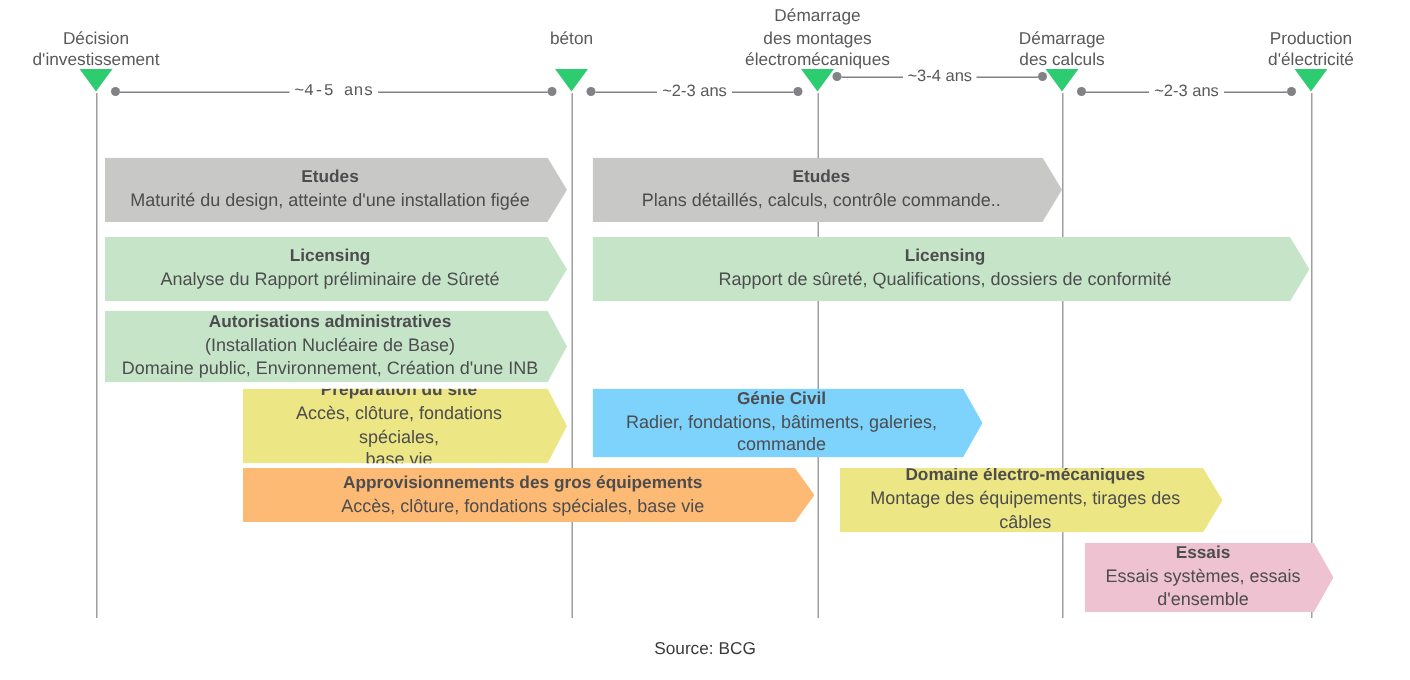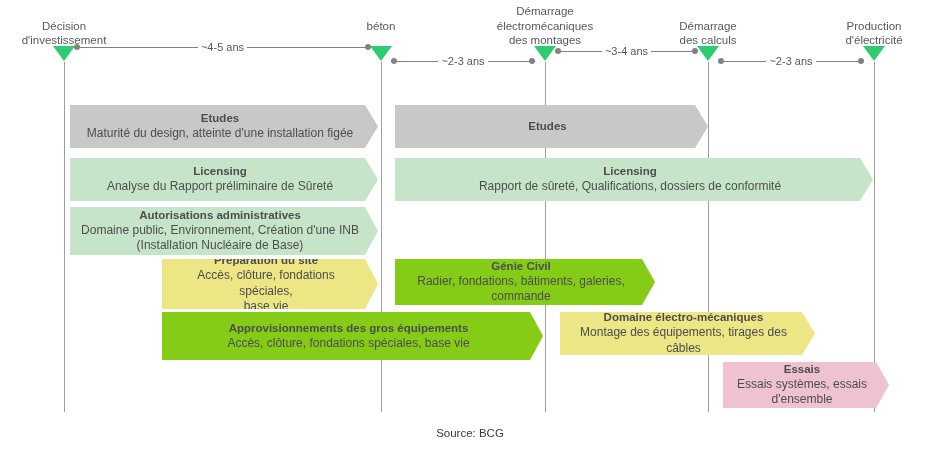--- a/index.html
+++ b/index.html
@@ -114,22 +114,22 @@
   <div id="milestone-labels">
       <div class="milestone" style="left: -56px; width: 240px; top: 18.6px;">
         <span class="milestone-label">Décision</span>
         <span class="milestone-label">d'investissement</span>
       </div>
       <div class="milestone" style="left: 261px; width: 240px; top: 18.6px;">
         <span class="milestone-label">béton</span>
       </div>
       <div class="milestone" style="left: 425px; width: 240px; top: 3.9px;">
         <span class="milestone-label">Démarrage</span>
+        <span class="milestone-label">des montages</span>
         <span class="milestone-label">électromécaniques</span>
-        <span class="milestone-label">des montages</span>
       </div>
       <div class="milestone" style="left: 588px; width: 240px; top: 18.6px;">
         <span class="milestone-label">Démarrage</span>
         <span class="milestone-label">des calculs</span>
       </div>
       <div class="milestone" style="left: 754px; width: 240px; top: 18.6px;">
         <span class="milestone-label">Production</span>
         <span class="milestone-label">d'électricité</span>
       </div>
     </div>
@@ -144,21 +144,21 @@
 
   <div id="gridlines">
       <div class="gridline" style="left: 64px; top: 62px; height: 350px; background: rgb(158, 158, 158);"></div>
       <div class="gridline" style="left: 381px; top: 62px; height: 350px; background: rgb(158, 158, 158);"></div>
       <div class="gridline" style="left: 545px; top: 62px; height: 350px; background: rgb(158, 158, 158);"></div>
       <div class="gridline" style="left: 708px; top: 62px; height: 350px; background: rgb(158, 158, 158);"></div>
       <div class="gridline" style="left: 874px; top: 62px; height: 350px; background: rgb(158, 158, 158);"></div>
     </div>
 
   <div id="durations">
-      <div class="duration" style="left: 74px; width: 297px; top: 41px;">
+      <div class="duration" style="left: 74px; width: 297px; top: 55px; font-family: Liberation Mono, monospace;">
         <div class="dot" style="background: rgb(128, 130, 133);"></div>
         <div class="dline" style="background: rgb(128, 130, 133);"></div>
         <div class="dur-text" style="color: rgb(88, 89, 91);">~4-5 ans</div>
         <div class="dline" style="background: rgb(128, 130, 133);"></div>
         <div class="dot" style="background: rgb(128, 130, 133);"></div>
       </div>
       <div class="duration" style="left: 391px; width: 144px; top: 55px;">
         <div class="dot" style="background: rgb(128, 130, 133);"></div>
         <div class="dline" style="background: rgb(128, 130, 133);"></div>
         <div class="dur-text" style="color: rgb(88, 89, 91);">~2-3 ans</div>
@@ -181,44 +181,45 @@
       </div>
     </div>
 
   <div id="bars">
       <div class="bar" style="left: 70px; width: 308px; top: 105px; height: 43px; background: rgb(200, 201, 199);">
         <div class="bar-title">Etudes</div>
         <div class="bar-sub">Maturité du design, atteinte d'une installation figée</div>
       </div>
       <div class="bar" style="left: 395px; width: 313px; top: 105px; height: 43px; background: rgb(200, 201, 199);">
         <div class="bar-title">Etudes</div>
+        <div class="bar-sub">Plans détaillés, calculs, contrôle commande..</div>
       </div>
       <div class="bar" style="left: 70px; width: 308px; top: 158px; height: 43px; background: rgb(198, 229, 200);">
         <div class="bar-title">Licensing</div>
         <div class="bar-sub">Analyse du Rapport préliminaire de Sûreté</div>
       </div>
       <div class="bar" style="left: 395px; width: 478px; top: 158px; height: 43px; background: rgb(198, 229, 200);">
         <div class="bar-title">Licensing</div>
         <div class="bar-sub">Rapport de sûreté, Qualifications, dossiers de conformité</div>
       </div>
       <div class="bar" style="left: 70px; width: 308px; top: 207px; height: 48px; background: rgb(198, 229, 200);">
         <div class="bar-title">Autorisations administratives</div>
+        <div class="bar-sub">(Installation Nucléaire de Base)</div>
         <div class="bar-sub">Domaine public, Environnement, Création d'une INB</div>
-        <div class="bar-sub">(Installation Nucléaire de Base)</div>
       </div>
       <div class="bar" style="left: 162px; width: 216px; top: 259px; height: 50px; background: rgb(236, 230, 132);">
         <div class="bar-title">Préparation du site</div>
         <div class="bar-sub">Accès, clôture, fondations spéciales,</div>
         <div class="bar-sub">base vie</div>
       </div>
-      <div class="bar" style="left: 395px; width: 260px; top: 259px; height: 46px; background: #84cc16;">
+      <div class="bar" style="left: 395px; width: 260px; top: 259px; height: 46px; background: #7dd3fc;">
         <div class="bar-title">Génie Civil</div>
         <div class="bar-sub">Radier, fondations, bâtiments, galeries, commande</div>
       </div>
-      <div class="bar" style="left: 162px; width: 381px; top: 312px; height: 48px; background: #84cc16;">
+      <div class="bar" style="left: 162px; width: 381px; top: 312px; height: 36px; background: #fdba74;">
         <div class="bar-title">Approvisionnements des gros équipements</div>
         <div class="bar-sub">Accès, clôture, fondations spéciales, base vie</div>
       </div>
       <div class="bar" style="left: 560px; width: 255px; top: 312px; height: 43px; background: rgb(236, 230, 132);">
         <div class="bar-title">Domaine électro-mécaniques</div>
         <div class="bar-sub">Montage des équipements, tirages des câbles</div>
       </div>
       <div class="bar" style="left: 723px; width: 166px; top: 362px; height: 46px; background: rgb(238, 194, 208);">
         <div class="bar-title">Essais</div>
         <div class="bar-sub">Essais systèmes, essais</div>

